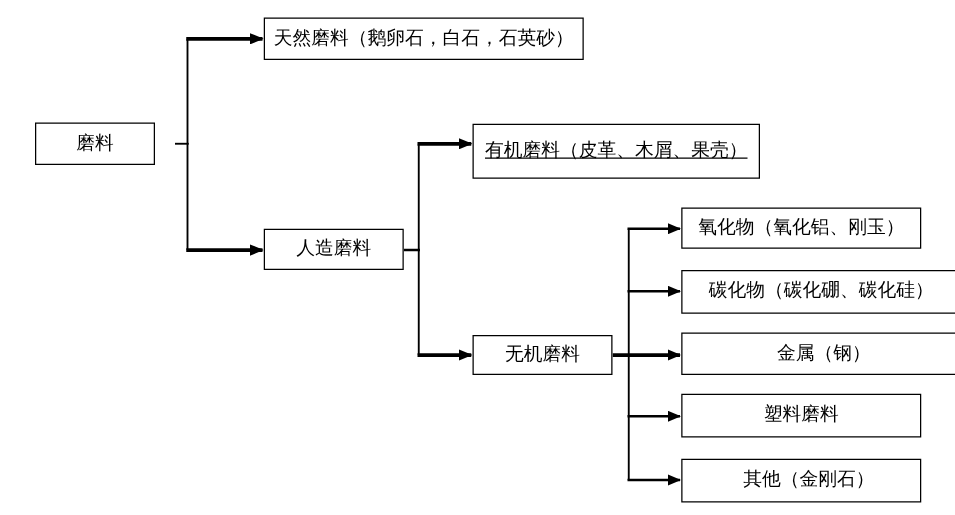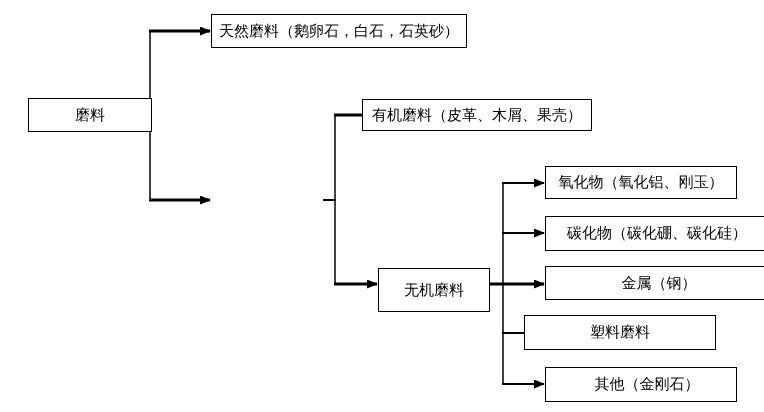--- a/index.html
+++ b/index.html
@@ -67,32 +67,33 @@
     <line x1="334" y1="284" x2="377" y2="284" class="thick arrow"></line>
 
     <line x1="490" y1="284" x2="544" y2="284" class="thick arrow"></line>
     <line x1="503" y1="183" x2="503" y2="384" class="thin"></line>
     <line x1="502" y1="183" x2="544" y2="183" class="med arrow"></line>
     <line x1="502" y1="233" x2="544" y2="233" class="med arrow"></line>
     <line x1="502" y1="333" x2="544" y2="333" class="med arrow"></line>
     <line x1="502" y1="384" x2="544" y2="384" class="med arrow"></line>
   </svg>
 
-  <div class="node" style="left:28px;  top:98px;  width:124px; height:34px;">磨料</div>
+  <div class="node" style="left:28px;  top:98px;  width:96px; height:34px;">磨料</div>
 
   <div class="node" style="left:211px; top:14px;  width:256px; height:34px;">天然磨料（鹅卵石，白石，石英砂）</div>
 
+  <div class="node" style="left:211px; top:183px; width:112px; height:33px;">人造磨料</div>
 
-  <div class="node" style="left:362px; top:99px;  width:230px; height:32px;">有机磨料（皮革、木屑、果壳）</div>
+  <div class="node" style="left:378px; top:99px;  width:230px; height:44px;text-decoration:underline;">有机磨料（皮革、木屑、果壳）</div>
 
-  <div class="node" style="left:378px; top:268px; width:112px; height:44px;">无机磨料</div>
+  <div class="node" style="left:378px; top:268px; width:112px; height:32px;">无机磨料</div>
 
   <div class="node" style="left:545px; top:166px; width:192px; height:33px;">氧化物（氧化铝、刚玉）</div>
 
   <div class="node" style="left:545px; top:216px; width:224px; height:35px;">碳化物（碳化硼、碳化硅）</div>
 
   <div class="node" style="left:545px; top:266px; width:228px; height:34px;">金属（钢）</div>
 
-  <div class="node" style="left:524px; top:315px; width:192px; height:35px;">塑料磨料</div>
+  <div class="node" style="left:545px; top:315px; width:192px; height:35px;">塑料磨料</div>
 
   <div class="node" style="left:545px; top:367px; width:192px; height:35px;padding-left:12px;">其他（金刚石）</div>
 
 </div>
 
 </body></html>

